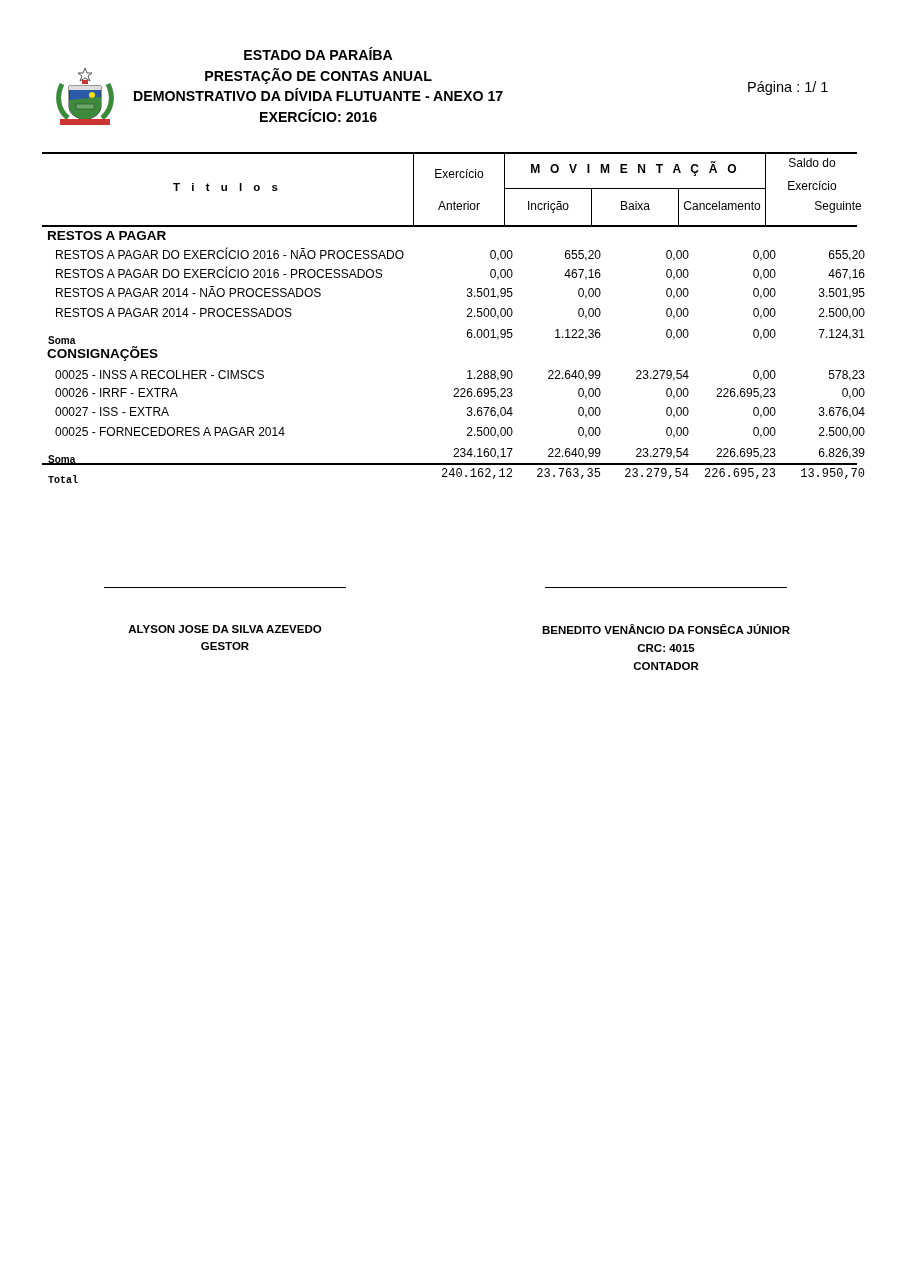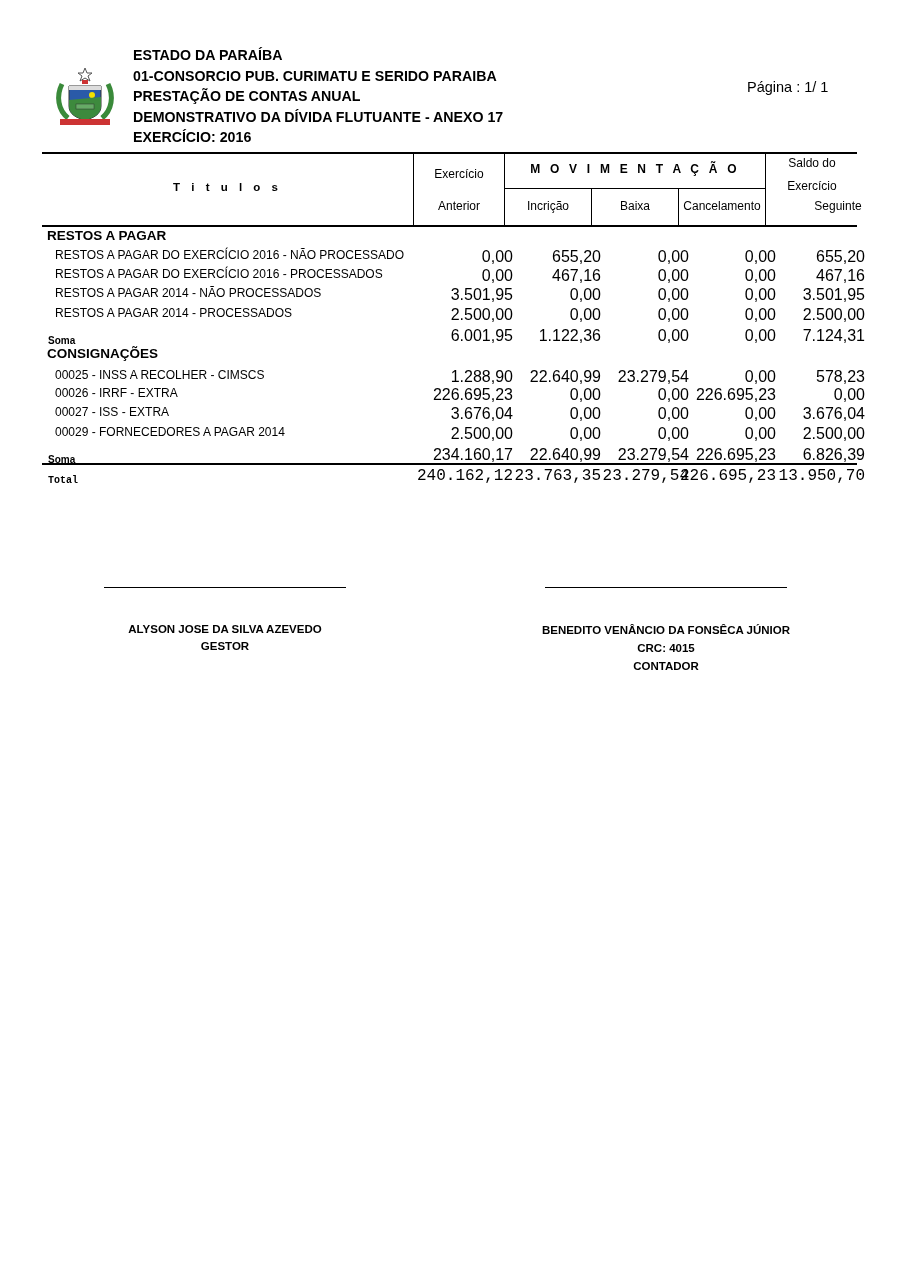--- a/index.html
+++ b/index.html
@@ -6,38 +6,38 @@
   body {
     width: 900px; height: 1273px; position: relative; overflow: hidden;
     font-family: "Liberation Sans", sans-serif; color: #000;
   }
   .abs { position: absolute; }
 
   
   .logo { left: 54px; top: 66px; width: 62px; height: 62px; }
   .title-block { left: 133px; top: 45px; }
   .title-line {
-    font-weight: bold; font-size: 14.2px; line-height: 20.5px; white-space: nowrap;
+    font-weight: bold; font-size: 14.2px; line-height: 20.5px; white-space: nowrap; text-align: center;
   }
   .page-num { left: 747px; top: 51px; font-size: 14.5px; margin-top: 28px; }
   .page-num span { white-space: pre; }
 
   
   .hline { position: absolute; background: #000; }
   .vline { position: absolute; background: #000; }
   .th { position: absolute; font-size: 12px; text-align: center; white-space: nowrap; }
   .th-spaced { letter-spacing: 3.2px; }
   .th-bold { font-weight: bold; font-size: 11.5px; letter-spacing: 4px; }
 
   
   .section { position: absolute; left: 47px; font-weight: bold; font-size: 13.5px; }
   .row { position: absolute; left: 0; width: 900px; height: 19px; padding-left: 9px; }
   .row .label { position: absolute; left: 55px; font-size: 12px; white-space: nowrap; }
   .row .label.sum { left: 48px; font-weight: bold; font-size: 10px; top: 8px; }
-  .row .num { position: absolute; font-size: 16px; text-align: right; white-space: nowrap; }
+  .row .num { position: absolute; font-size: 12px; text-align: right; white-space: nowrap; }
   .c1 { right: 396px; }
   .c2 { right: 308px; }
   .c3 { right: 220px; }
   .c4 { right: 133px; }
   .c5 { right: 44px; }
 
   
   .sig { position: absolute; text-align: center; font-weight: bold; font-size: 11.5px; line-height: 17px; margin-top: 28px; }
   .sig-line { position: absolute; height: 1px; background: #000; }
 </style>
@@ -58,21 +58,20 @@
     <circle cx="38" cy="29" r="3" fill="#f2e000"></circle>
     <path d="M15,34 L47,31 L47,40 C47,48 40,52 31,54 C22,52 15,48 15,40 Z" fill="#3d8a3d"></path>
     <rect x="22" y="38" width="18" height="5" fill="#6a6" stroke="#333" stroke-width="0.5"></rect>
 
     <rect x="6" y="53" width="50" height="6" fill="#c33"></rect>
   </svg>
 </div>
 
 <div class="abs title-block">
   <div class="title-line">ESTADO DA PARAÍBA</div>
-  <div class="title-line">01-CONSORCIO PUB. CURIMATU E SERIDO PARAIBA</div>
   <div class="title-line">PRESTAÇÃO DE CONTAS ANUAL</div>
   <div class="title-line">DEMONSTRATIVO DA DÍVIDA FLUTUANTE - ANEXO 17</div>
   <div class="title-line">EXERCÍCIO: 2016</div>
 </div>
 
 <div class="abs page-num">
   <span>Página : 1/ 1</span>
 </div>
 
 <div class="hline" style="left:42px; top:152px; width:815px; height:2px;"></div>
@@ -158,21 +157,21 @@
 </div>
 <div class="row" style="top:405px;">
   <span class="label">00027 - ISS - EXTRA</span>
   <span class="num c1">3.676,04</span>
   <span class="num c2">0,00</span>
   <span class="num c3">0,00</span>
   <span class="num c4">0,00</span>
   <span class="num c5">3.676,04</span>
 </div>
 <div class="row" style="top:425px;">
-  <span class="label">00029 - FORNECEDORES A PAGAR 2014</span>
+  <span class="label">00025 - FORNECEDORES A PAGAR 2014</span>
   <span class="num c1">2.500,00</span>
   <span class="num c2">0,00</span>
   <span class="num c3">0,00</span>
   <span class="num c4">0,00</span>
   <span class="num c5">2.500,00</span>
 </div>
 <div class="row" style="top:446px;">
   <span class="label sum">Soma</span>
   <span class="num c1">234.160,17</span>
   <span class="num c2">22.640,99</span>

